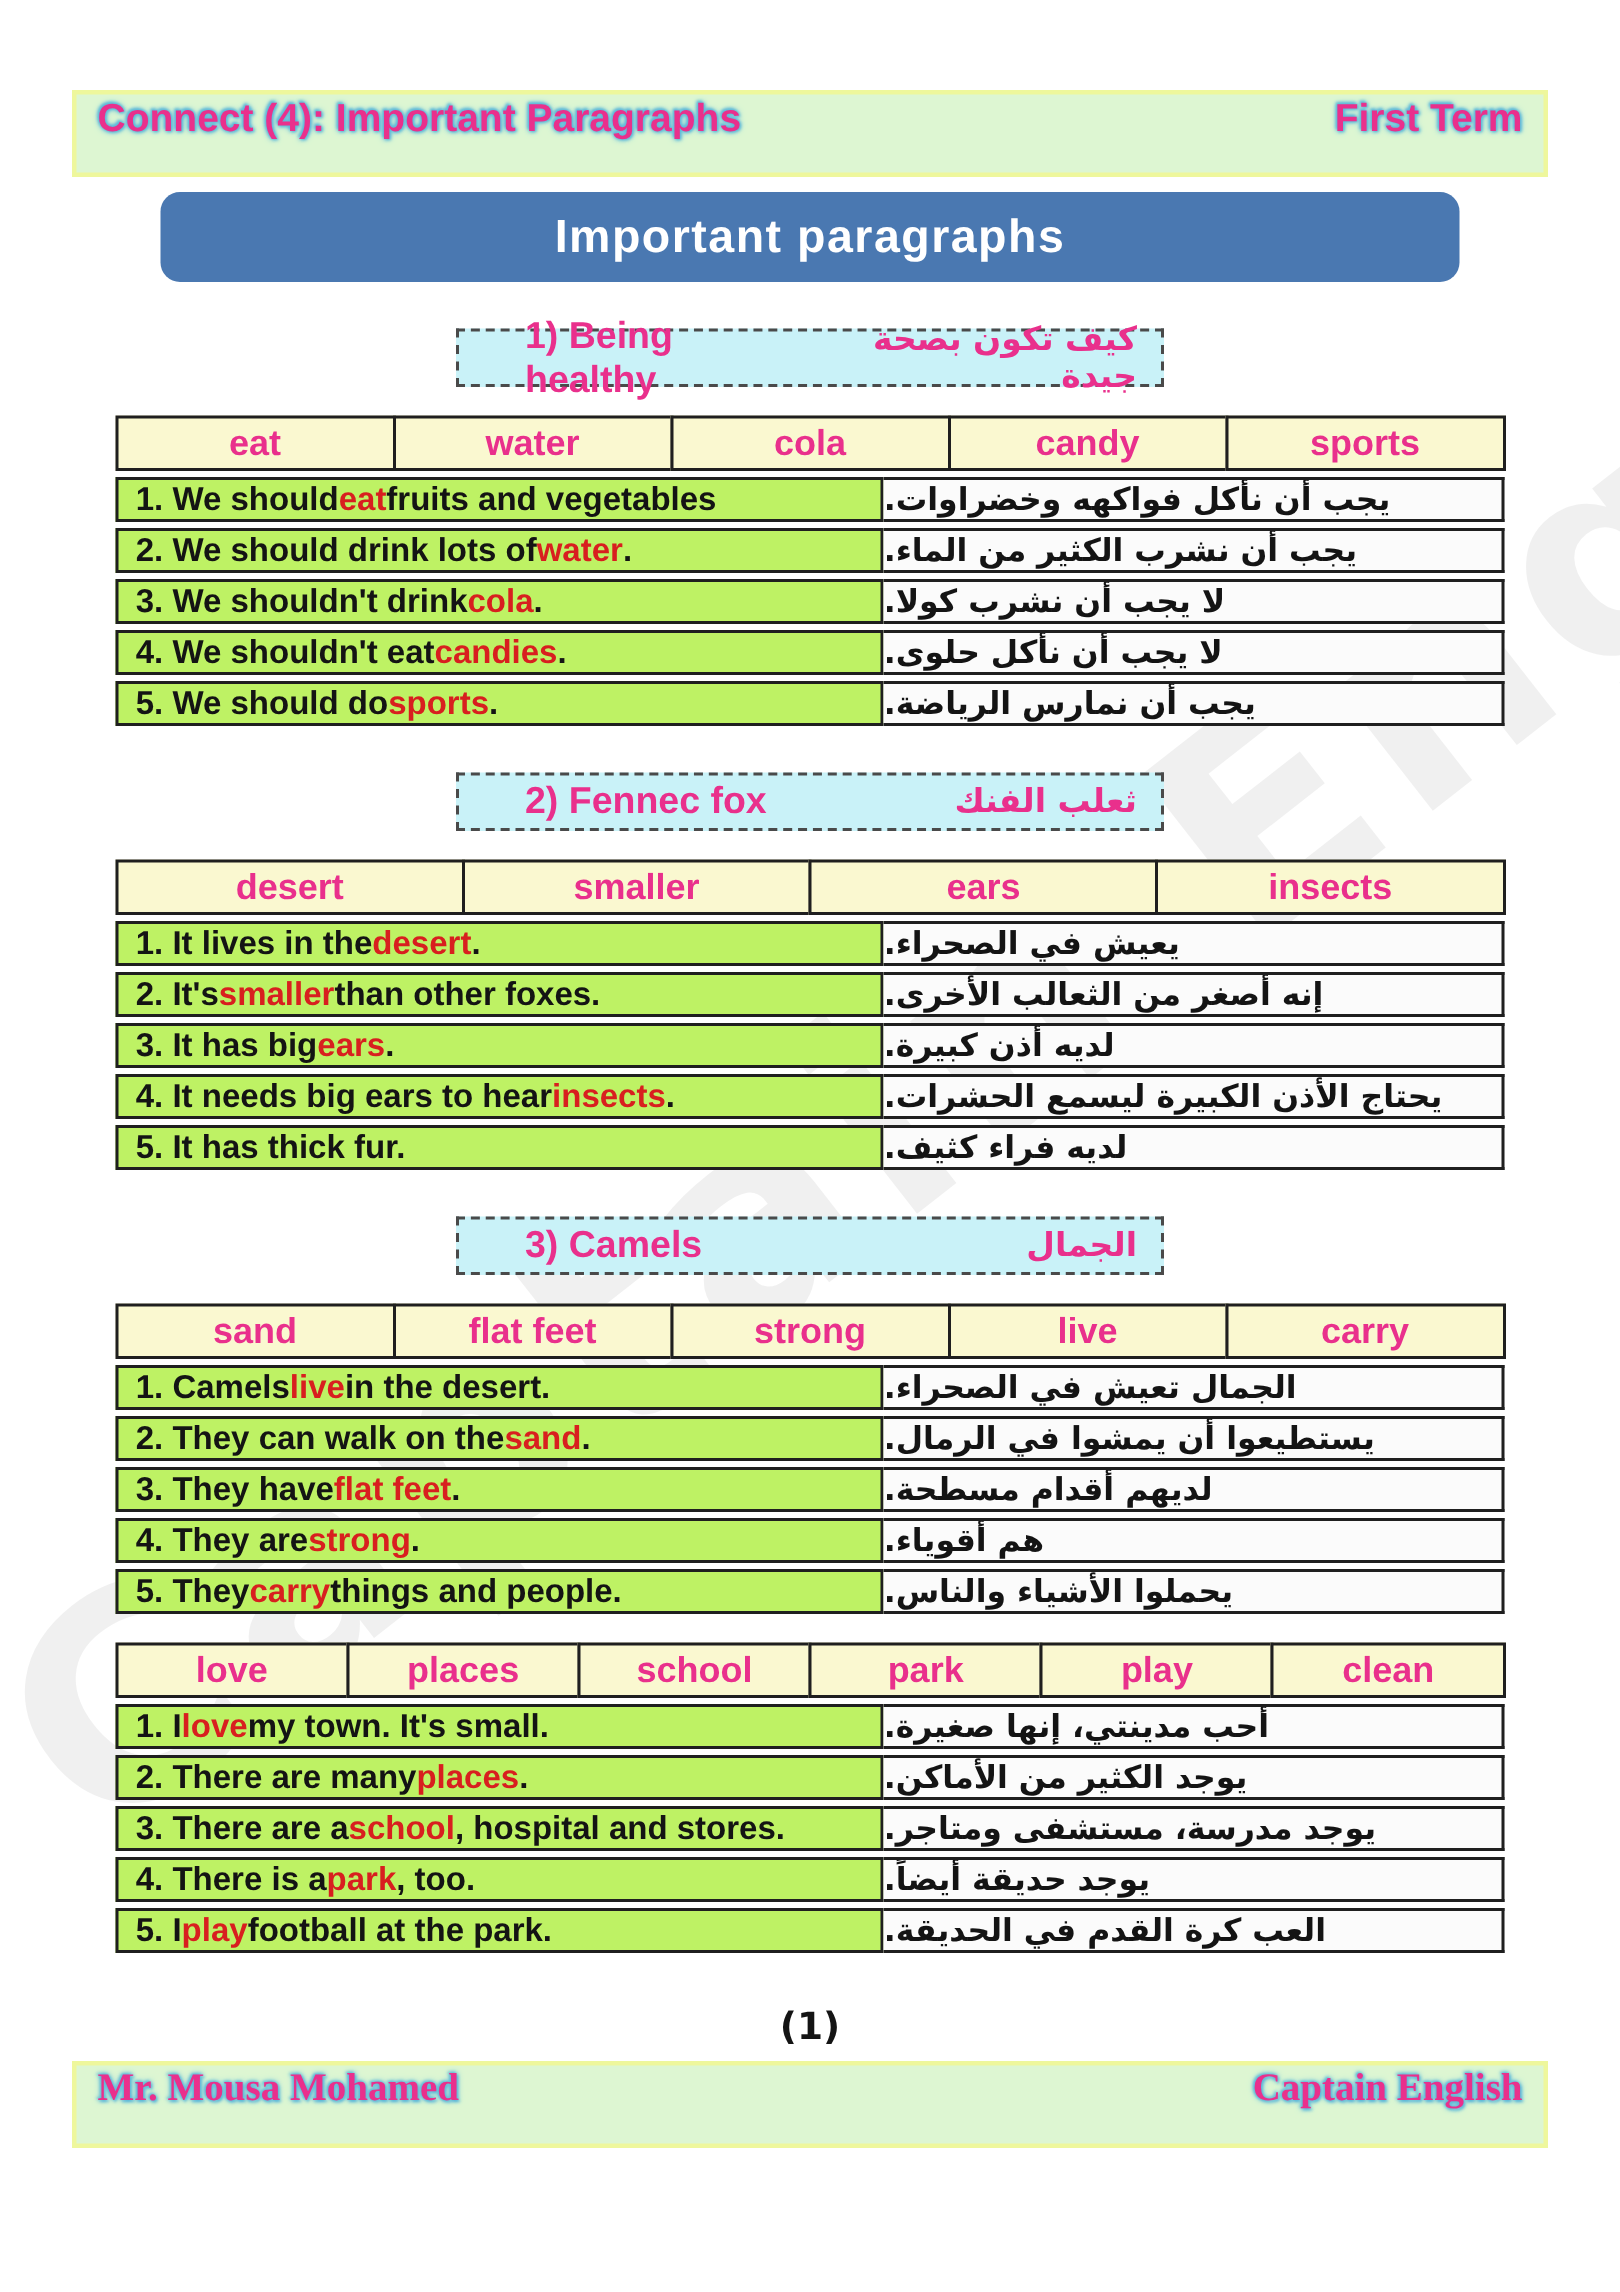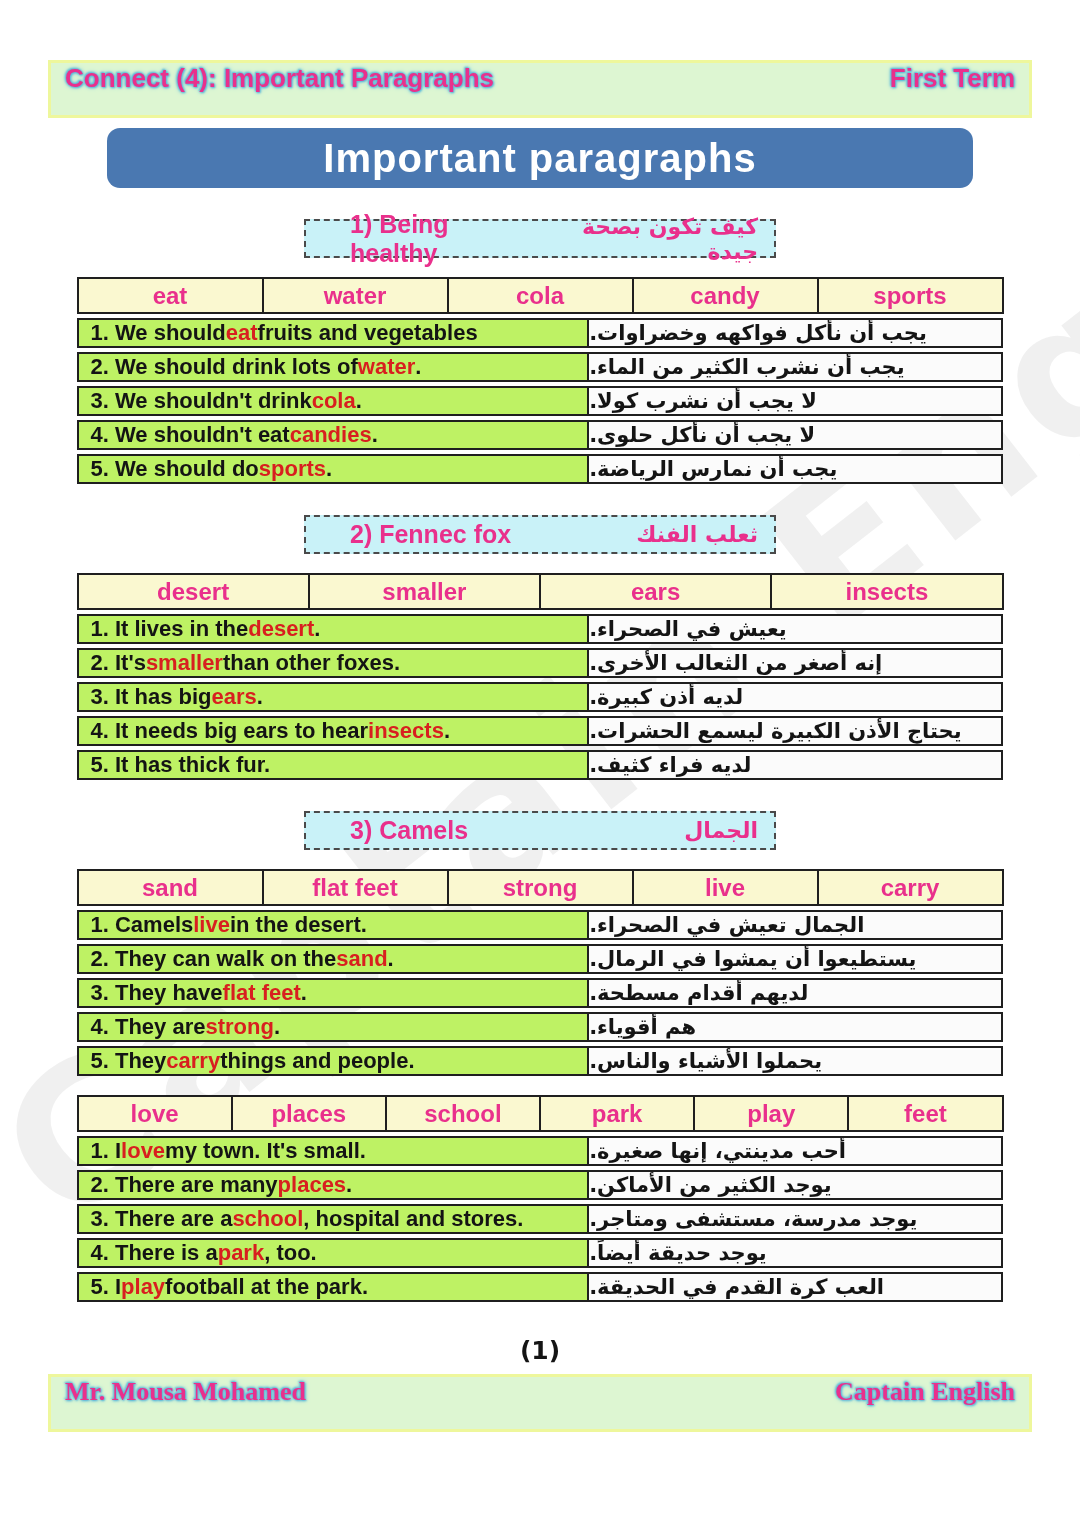--- a/index.html
+++ b/index.html
@@ -34,21 +34,21 @@
     text-shadow: 0 0 3px #59b7d8, 0 0 5px #74c4de, 1px 1px 2px #59b7d8, -1px -1px 2px #59b7d8;
   }
 
   
   .title-banner {
     width: 866px; height: 60px; margin: 10px auto 0 auto;
     background: #4a78b1; border-radius: 13px;
     display: flex; align-items: center; justify-content: center;
   }
   .title-banner span {
-    color: #ffffff; font-size: 40px; font-weight: bold; letter-spacing: 1px;
+    color: #ffffff; font-size: 31px; font-weight: bold; letter-spacing: 1px;
   }
 
   
   .section-banner {
     width: 472px; height: 39px; margin: 31px auto 0 auto;
     background: #c9f2f8; border: 2px dashed #4a4a4a;
     display: flex; align-items: center; justify-content: space-between;
     padding: 0 16px 0 44px;
     gap: 28px;
   }
@@ -271,21 +271,21 @@
           <div class="ar-cell">يحملوا الأشياء والناس.</div>
         </div>
       </div>
       <div class="para-table">
         <div class="kw-row">
           <div class="kw-cell">love</div>
           <div class="kw-cell">places</div>
           <div class="kw-cell">school</div>
           <div class="kw-cell">park</div>
           <div class="kw-cell">play</div>
-          <div class="kw-cell">feet</div>
+          <div class="kw-cell">clean</div>
         </div>
         <div class="body-row">
           <div class="en-cell">
             <span>1. I </span>
             <span class="kw-red">love</span>
             <span> my town. It's small.</span>
           </div>
           <div class="ar-cell">أحب مدينتي، إنها صغيرة.</div>
         </div>
         <div class="body-row">

